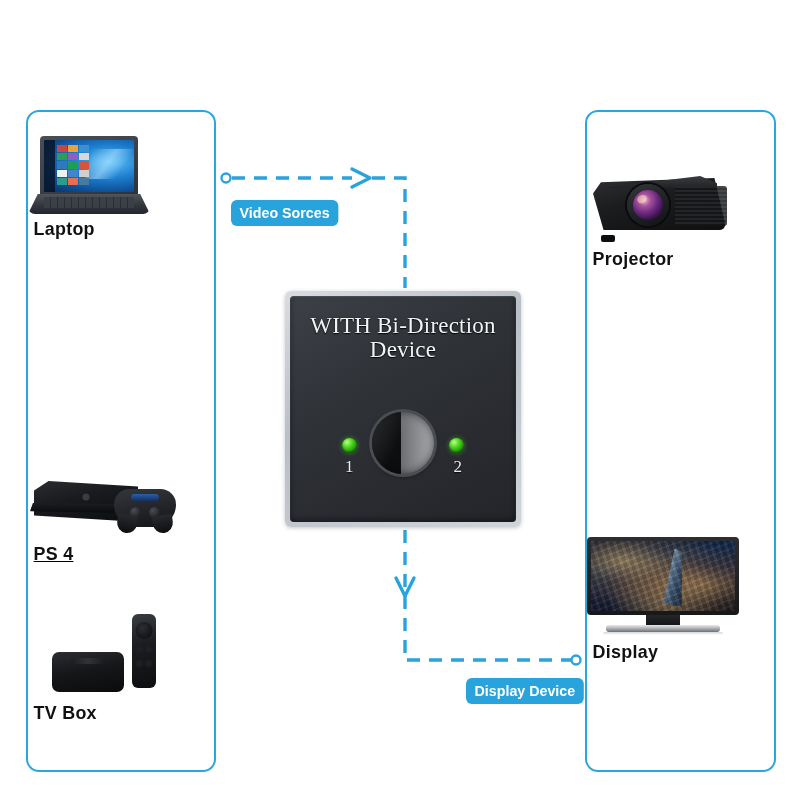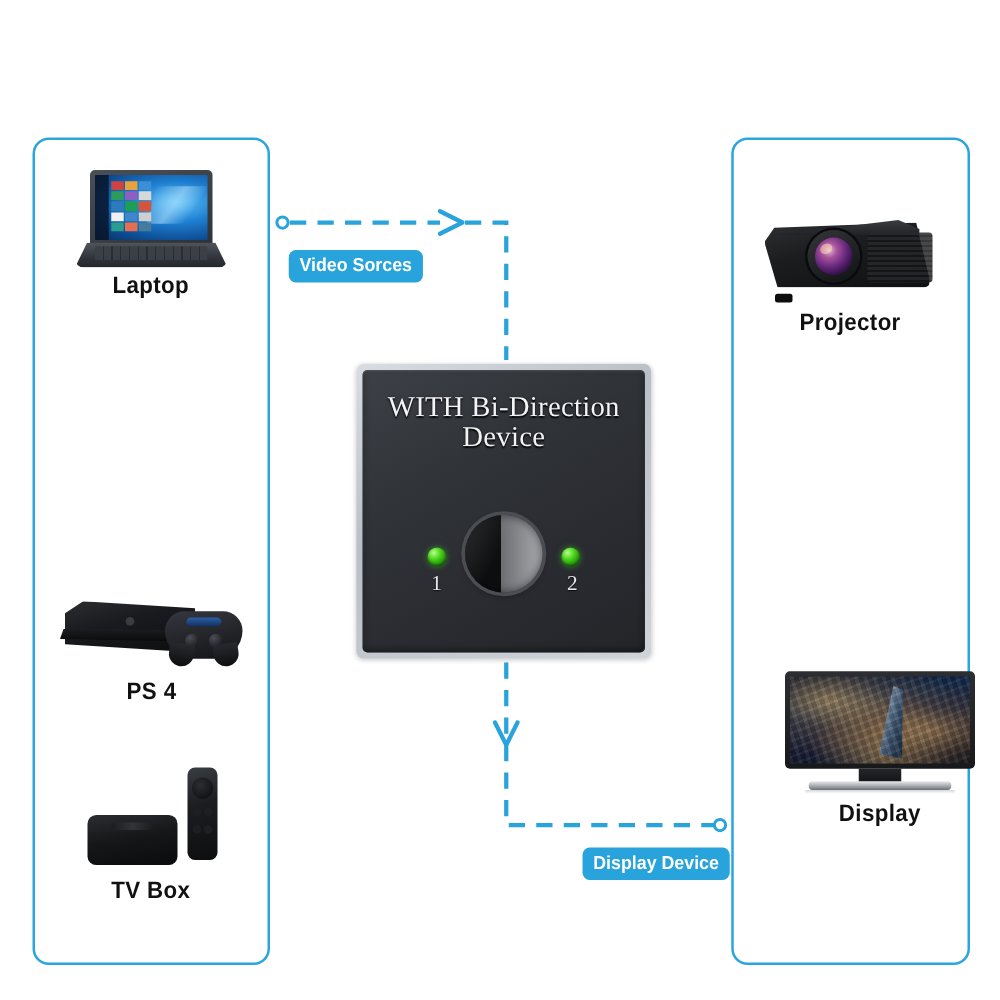--- a/index.html
+++ b/index.html
@@ -21,21 +21,21 @@
     transform:scaleX(.86);transform-origin:center;white-space:nowrap;
   }
 
   
   .panel{
     position:absolute;border:2px solid #2ba6dd;border-radius:13px;background:#fff;
   }
   #panel-left{left:26px;top:110px;width:186px;height:658px;}
   #panel-right{left:585px;top:110px;width:187px;height:658px;}
 
-  .device{position:absolute;left:0;width:100%;display:flex;flex-direction:column;align-items:center;}
+  .device{position:absolute;left:0;width:100%;display:flex;flex-direction:column;}
   .device-art{position:relative;}
   .device-label{
     font-weight:bold;color:#111;font-size:19px;letter-spacing:.3px;
     transform:scaleX(.94);margin-top:4px;white-space:nowrap;
   }
 
   
   .lap-wrap{width:122px;height:78px;position:relative;}
   .lap-lid{
     position:absolute;left:12px;top:0;width:98px;height:60px;
@@ -305,21 +305,21 @@
           </div>
           <div class="lap-base">
             <div class="lap-keys"></div>
           </div>
         </div>
       </div>
       <div class="device-label">Laptop</div>
     </div>
 
 
-    <div class="device" style="top:355px;">
+    <div class="device" style="top:355px;text-decoration:underline;">
       <div class="device-art">
         <div class="ps-wrap">
           <div class="ps-console"></div>
           <div class="ps-console-lip"></div>
           <div class="ps-pad">
             <span class="stick l"></span>
             <span class="stick r"></span>
             <span class="grip l"></span>
             <span class="grip r"></span>
           </div>
@@ -356,21 +356,21 @@
           <div class="proj-lensring">
             <div class="proj-lens"></div>
           </div>
           <div class="proj-foot"></div>
         </div>
       </div>
       <div class="device-label">Projector</div>
     </div>
 
 
-    <div class="device" style="top:425px;padding-left:23px;">
+    <div class="device" style="top:425px;">
       <div class="device-art">
         <div class="dsp-wrap">
           <div class="dsp-frame">
             <div class="dsp-screen">
               <div class="glow"></div>
               <div class="tower"></div>
               <div class="blocks"></div>
             </div>
           </div>
           <div class="dsp-neck"></div>

